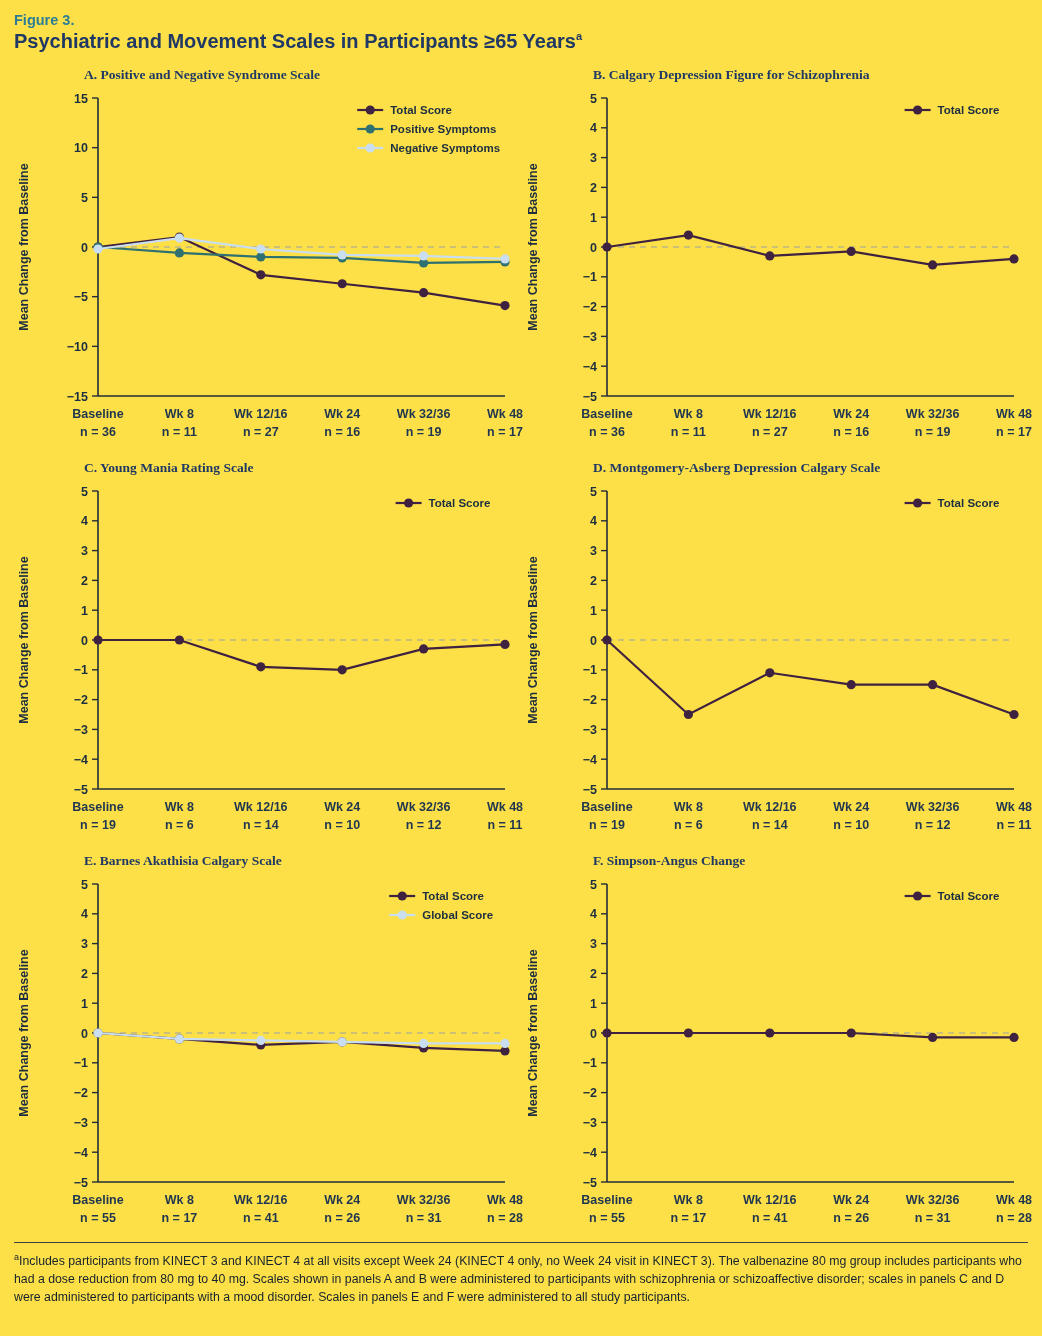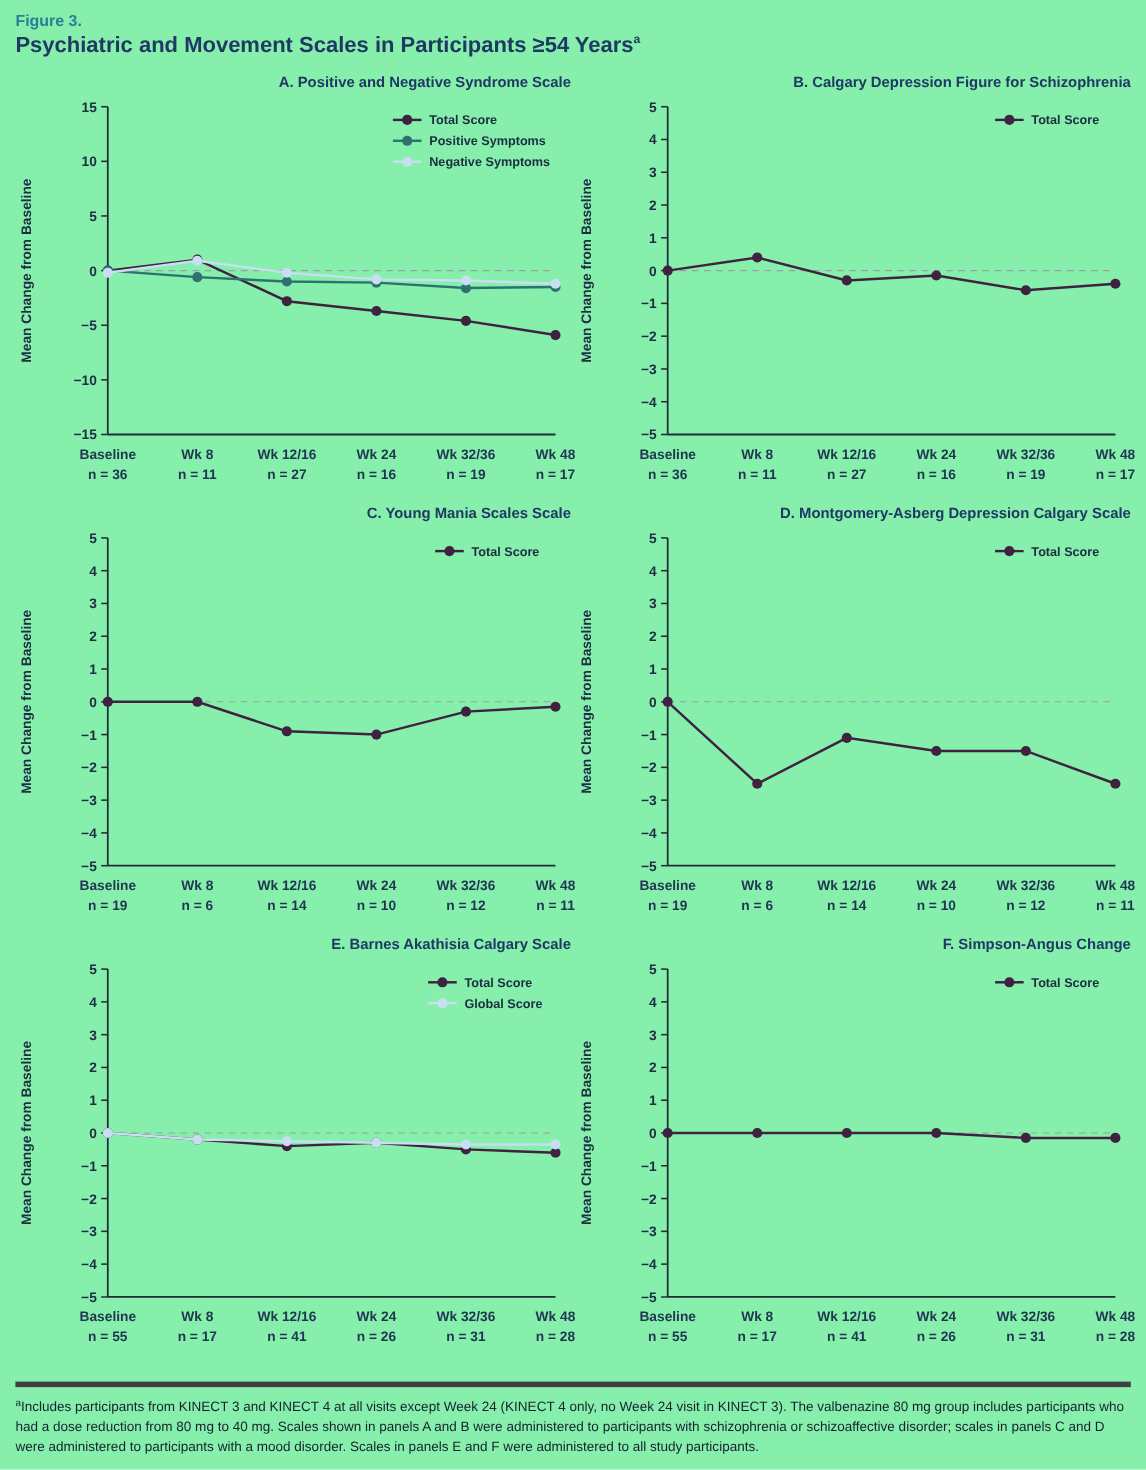--- a/index.html
+++ b/index.html
@@ -5,21 +5,21 @@
   * { box-sizing: border-box; }
   body {
     margin: 0;
     background: #ffffff;
     font-family: "Liberation Sans", sans-serif;
   }
   .page {
     width: 1042px;
     height: 1336px;
     padding: 12px 14px 10px 14px;
-    background: #86efac;
+    background: #fde047;
     overflow: hidden;
   }
   .figure-label {
     font-size: 14.5px;
     font-weight: bold;
     color: #2b7d96;
     margin: 0 0 2px 0;
   }
   .figure-title {
     font-size: 20px;
@@ -30,49 +30,50 @@
   .figure-title sup { font-size: 11px; }
   .grid {
     display: grid;
     grid-template-columns: 505px 505px;
     column-gap: 4px;
     row-gap: 8px;
   }
   .panel { width: 505px; }
   .panel-title {
     margin: 0 0 3px 70px;
-    text-align: right;
+    text-align: left;
     font-size: 13.5px;
     font-weight: bold;
     color: #203864;
+    font-family: Liberation Serif, serif;
   }
   .chart-host { width: 505px; height: 366px; }
   svg { display: block; }
   .tick   { font: 600 12.5px "Liberation Sans", sans-serif; fill: #1c2e40; }
   .xlab   { font: bold 12.5px "Liberation Sans", sans-serif; fill: #1f3550; }
   .ylab   { font: 600 12.5px "Liberation Sans", sans-serif; fill: #1c2e40; }
   .legend-text { font: 600 11.5px "Liberation Sans", sans-serif; fill: #1c2e40; }
   .footnote {
-    margin-top: 21px;
+    margin-top: 4px;
     padding-top: 8px;
-    border-top: 5px solid #404040;
+    border-top: 1px solid #404040;
     font-size: 12.3px;
     line-height: 1.45;
     color: #16222e;
   }
   .footnote sup { font-size: 9px; }
 </style>
 </head>
 <body>
 
 <div class="page">
 
   <div class="header">
     <div class="figure-label" style="color: rgb(43, 125, 150);">Figure 3.</div>
-    <h1 class="figure-title" style="color: rgb(32, 56, 100);"><span>Psychiatric and Movement Scales in Participants ≥54 Years</span><sup>a</sup></h1>
+    <h1 class="figure-title" style="color: rgb(32, 56, 100);"><span>Psychiatric and Movement Scales in Participants ≥65 Years</span><sup>a</sup></h1>
   </div>
 
   <div class="grid">
 
     <section class="panel">
       <h2 class="panel-title">A. Positive and Negative Syndrome Scale</h2>
       <div class="chart-host">
           <svg width="505" height="366" viewBox="0 0 505 366" style="overflow: visible;">
             <line x1="78" y1="310" x2="84" y2="310" stroke="#222c38" stroke-width="1.4"></line>
             <text x="74" y="314.5" text-anchor="end" class="tick">−15</text>
@@ -188,21 +189,21 @@
             <text x="491" y="350" text-anchor="middle" class="xlab">n = 17</text>
             <text x="14" y="161" text-anchor="middle" class="ylab" transform="rotate(-90 14 161)">Mean Change from Baseline</text>
             <line x1="381.6" y1="24" x2="407.6" y2="24" stroke="#3f2140" stroke-width="2.2"></line>
             <circle cx="394.6" cy="24" r="4.6" fill="#3f2140"></circle>
             <text x="414.6" y="28" class="legend-text">Total Score</text>
           </svg>
         </div>
     </section>
 
     <section class="panel">
-      <h2 class="panel-title">C. Young Mania Scales Scale</h2>
+      <h2 class="panel-title">C. Young Mania Rating Scale</h2>
       <div class="chart-host">
           <svg width="505" height="366" viewBox="0 0 505 366" style="overflow: visible;">
             <line x1="78" y1="310" x2="84" y2="310" stroke="#222c38" stroke-width="1.4"></line>
             <text x="74" y="314.5" text-anchor="end" class="tick">−5</text>
             <line x1="78" y1="280.2" x2="84" y2="280.2" stroke="#222c38" stroke-width="1.4"></line>
             <text x="74" y="284.7" text-anchor="end" class="tick">−4</text>
             <line x1="78" y1="250.4" x2="84" y2="250.4" stroke="#222c38" stroke-width="1.4"></line>
             <text x="74" y="254.9" text-anchor="end" class="tick">−3</text>
             <line x1="78" y1="220.6" x2="84" y2="220.6" stroke="#222c38" stroke-width="1.4"></line>
             <text x="74" y="225.1" text-anchor="end" class="tick">−2</text>

